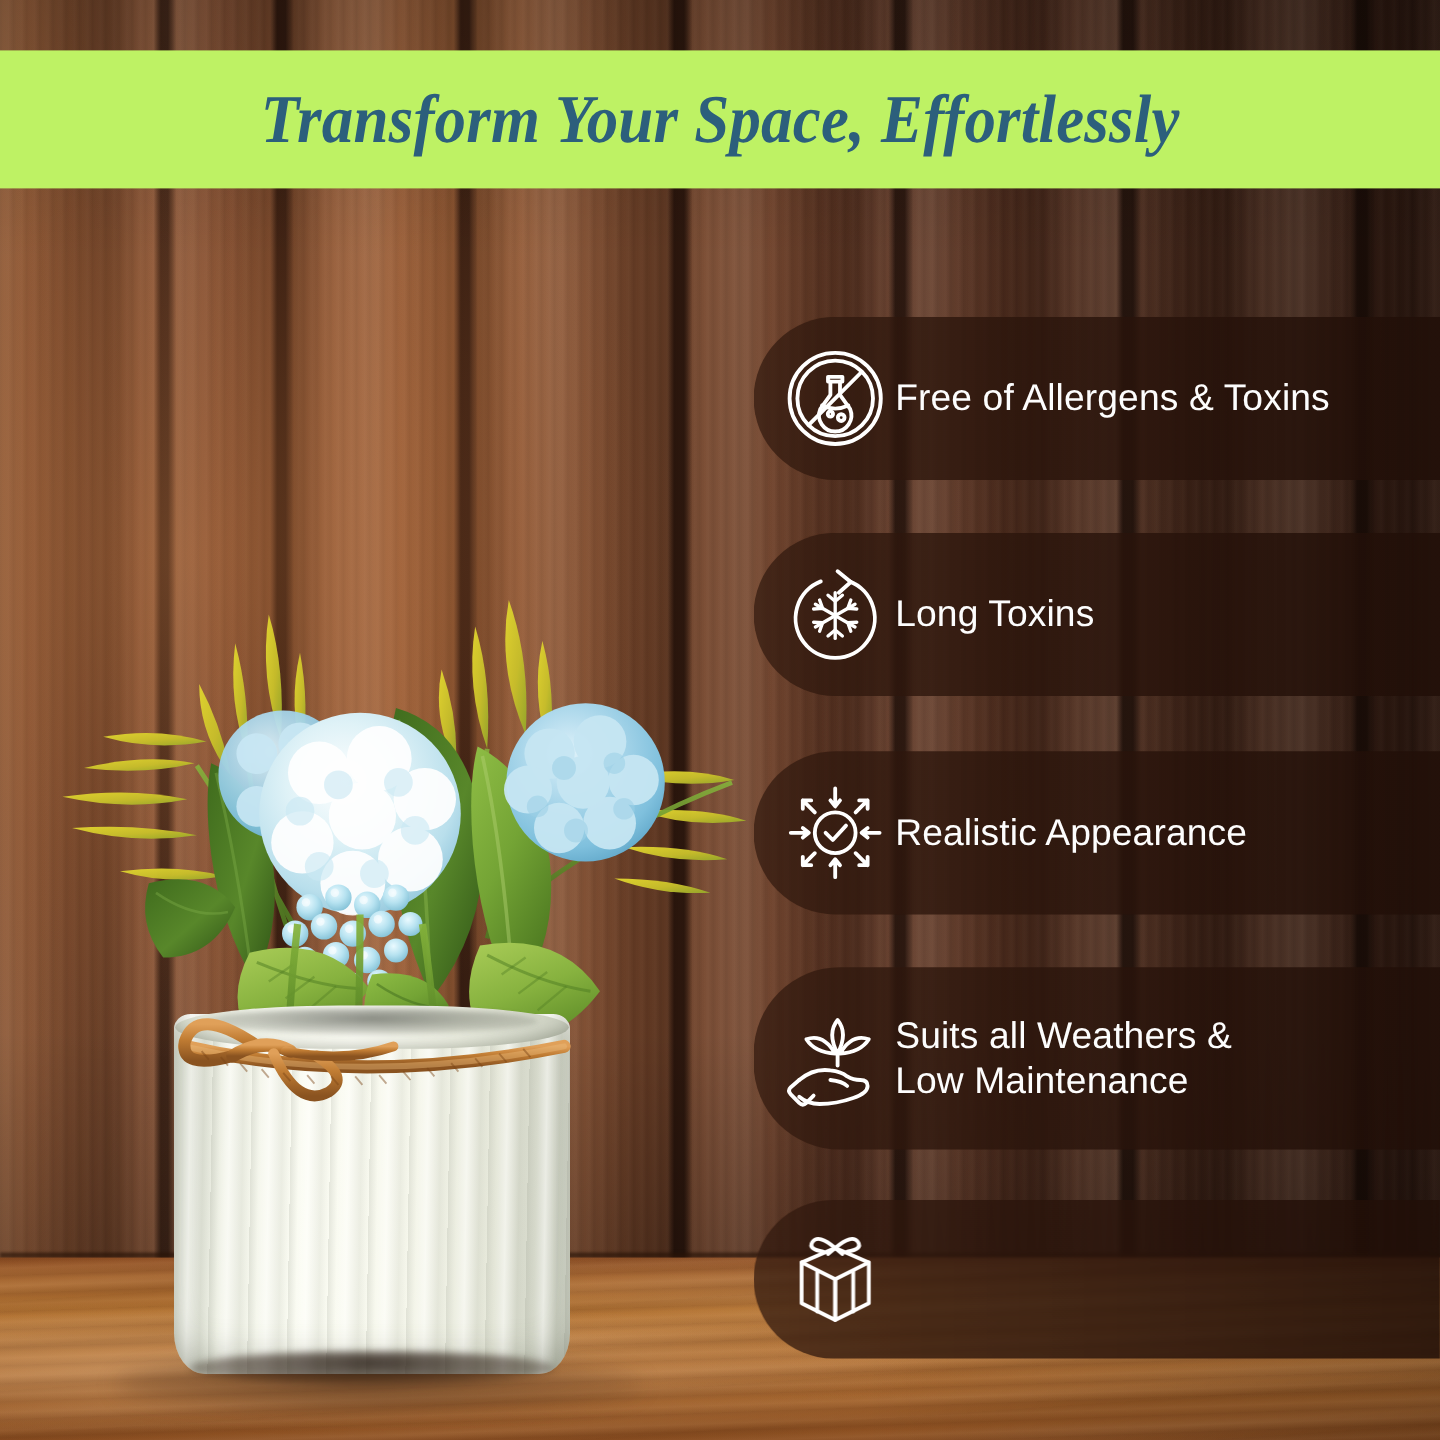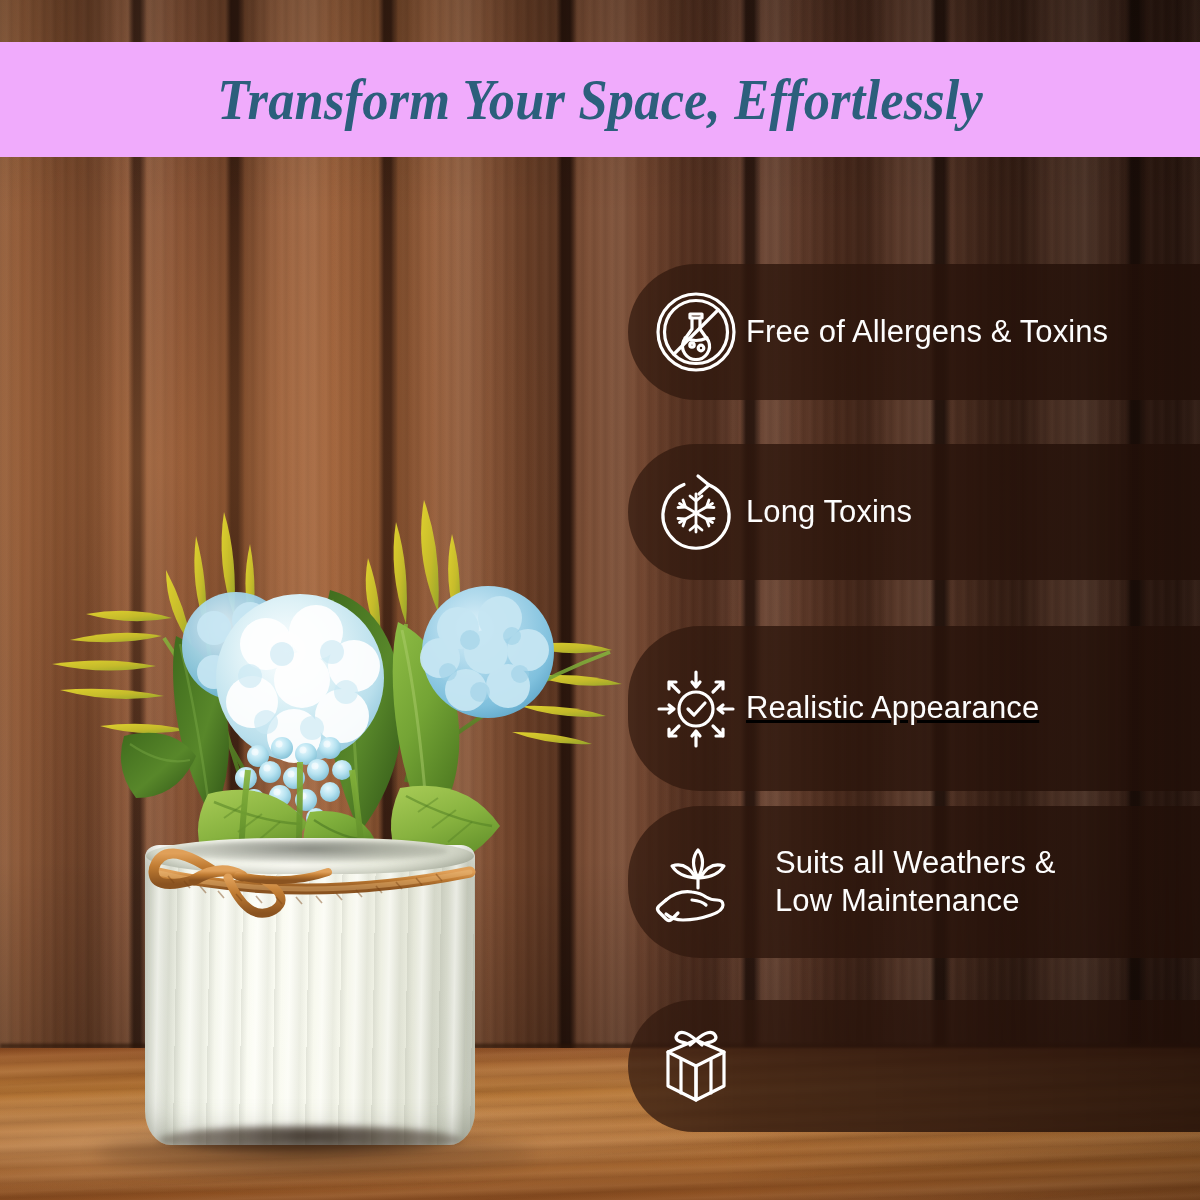--- a/index.html
+++ b/index.html
@@ -123,21 +123,21 @@
   }
   .table-edge {
     position:absolute; left:0; top:1044px; width:1200px; height:7px;
     background:linear-gradient(180deg, rgba(35,16,6,0.85), rgba(95,50,20,0.25));
     filter:blur(1.4px);
   }
 
   
   .header-band {
     position:absolute; left:0; top:42px; width:1200px; height:115px;
-    background:#f0abfc;
+    background:#bef264;
     display:flex; align-items:center; justify-content:center;
   }
   .header-title {
     color:#2c5f7c;
     font-family:"Liberation Serif", "DejaVu Serif", serif;
     font-style:italic;
     font-weight:700;
     font-size:57px;
     letter-spacing:0.2px;
     transform:scaleX(0.92);
@@ -200,22 +200,22 @@
   .features { position:absolute; left:0; top:0; width:1200px; height:1200px; }
   .pill {
     position:absolute; left:628px; width:572px;
     border-radius:72px 0 0 72px;
     background:linear-gradient(90deg, rgba(52,27,16,0.74) 0%, rgba(46,23,13,0.80) 22%, rgba(40,19,11,0.83) 60%, rgba(33,15,8,0.86) 100%);
     display:flex; align-items:center;
     backdrop-filter:blur(1px);
   }
   .pill-1 { top:264px;  height:136px;align-items:center; }
   .pill-2 { top:444px;  height:136px; }
-  .pill-3 { top:626px;  height:165px;text-decoration:underline; }
-  .pill-4 { top:806px;  height:152px;gap:29px; }
+  .pill-3 { top:626px;  height:136px; }
+  .pill-4 { top:806px;  height:152px; }
   .pill-5 { top:1000px; height:132px; }
 
   .pill-icon {
     width:118px; min-width:118px; height:100%;
     display:flex; align-items:center; justify-content:center;
     padding-left:18px;
   }
   .pill-icon svg { display:block; }
   .pill-label {
     color:#fdfdfd;

